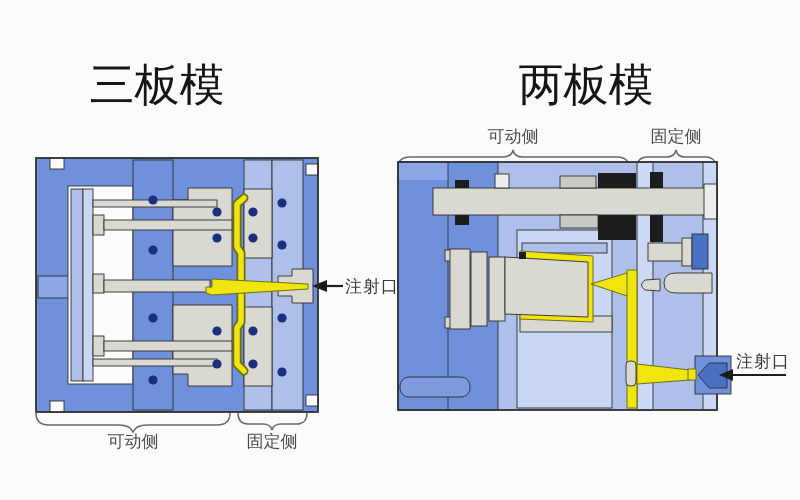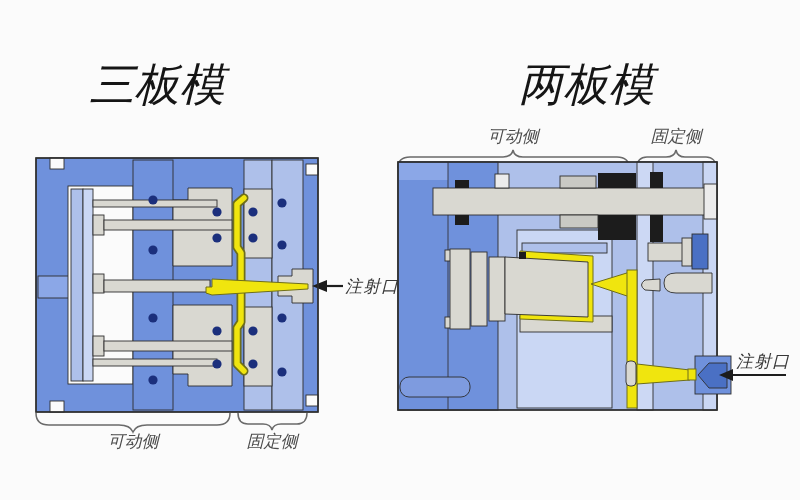--- a/index.html
+++ b/index.html
@@ -1,18 +1,18 @@
 <!DOCTYPE html>
 <html><head>
 <meta charset="utf-8">
 <style>
   html,body{margin:0;padding:0;}
   body{width:800px;height:500px;background:#fbfbfb;overflow:hidden;
        font-family:"Liberation Sans",sans-serif;}
-  #stage{position:relative;width:800px;height:500px;font-style:italic;}
+  #stage{position:relative;width:800px;height:500px;}
   svg{display:block;}
   
   .c-mid{fill:#6f91dc}
   .c-mid2{fill:#8ba7e7}
   .c-light{fill:#aec0ea}
   .c-pale{fill:#cad7f4}
   .c-paler{fill:#ccd8f4}
   .c-white{fill:#fbfbfb}
   .c-gray{fill:#d9d8d1}
   .c-lgray{fill:#c9c9c4}

